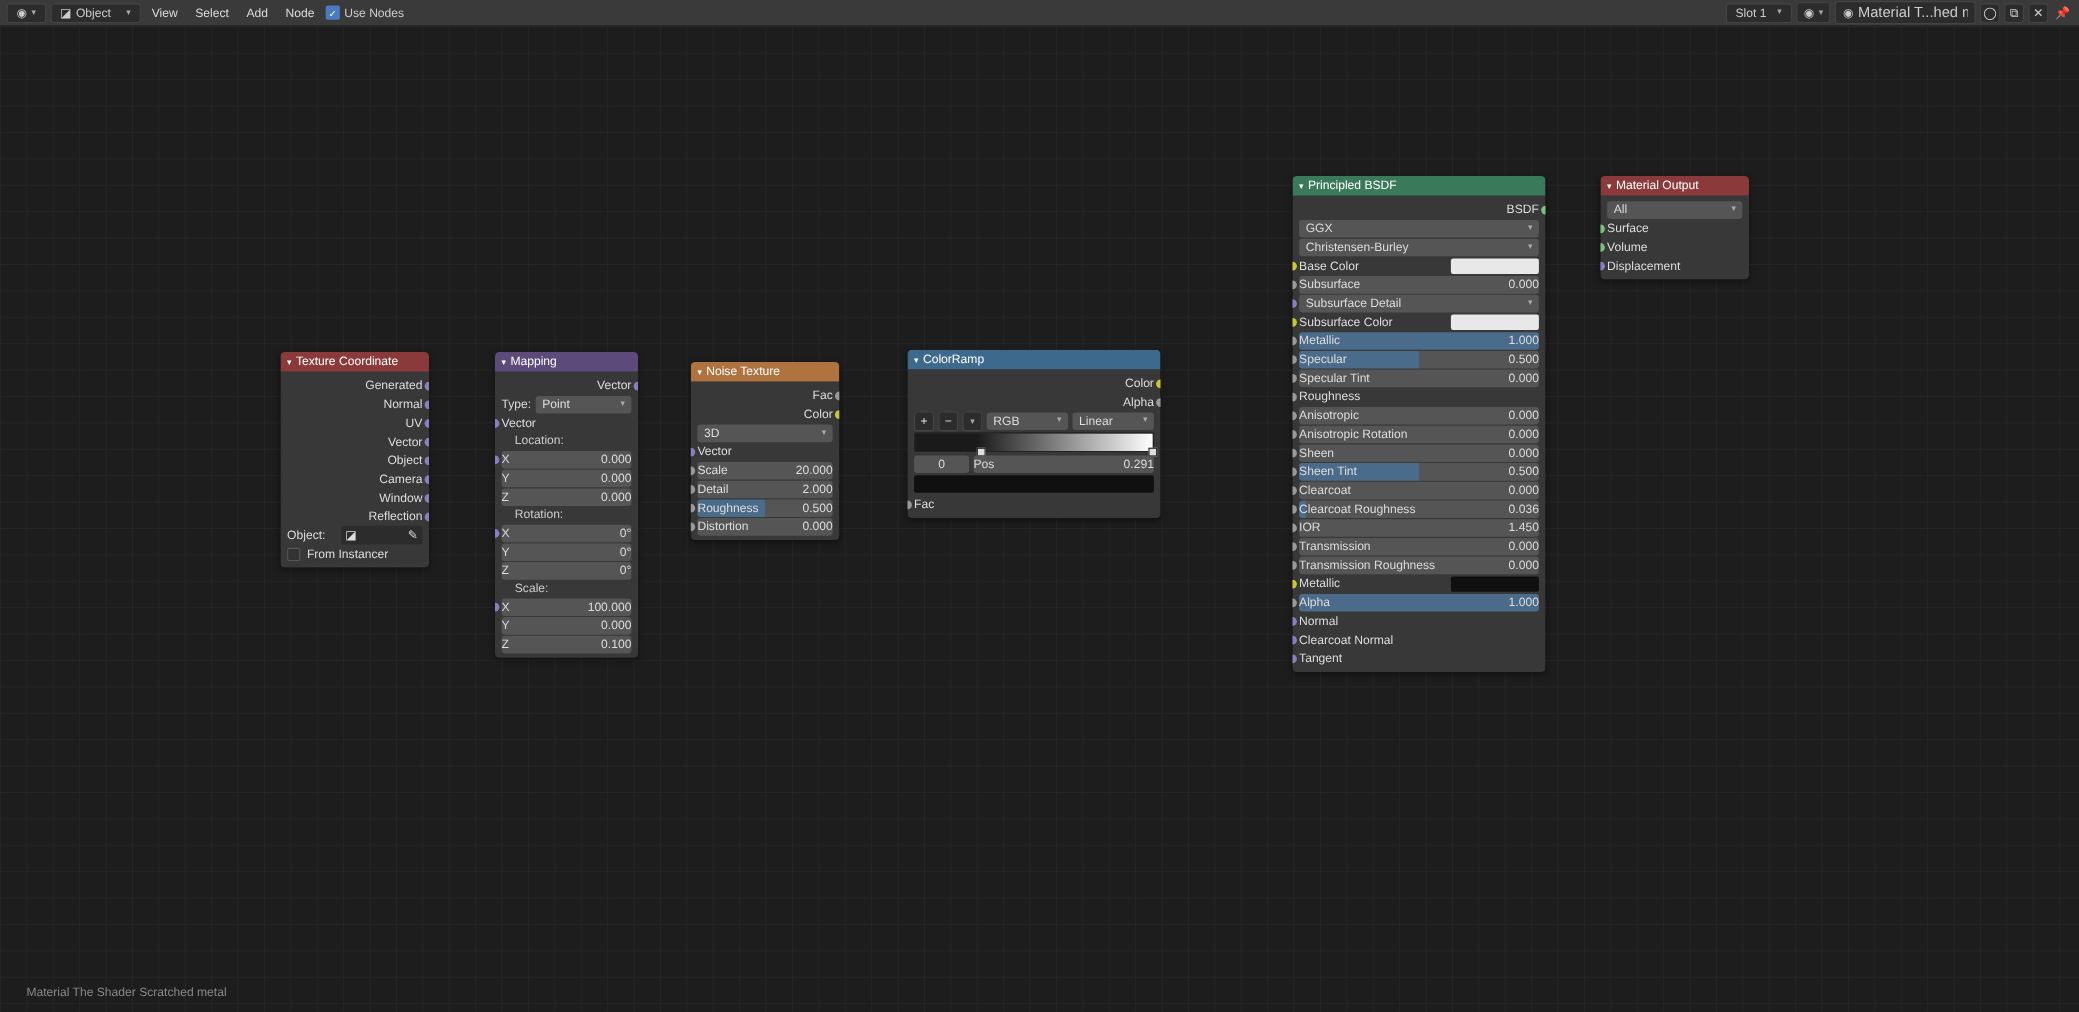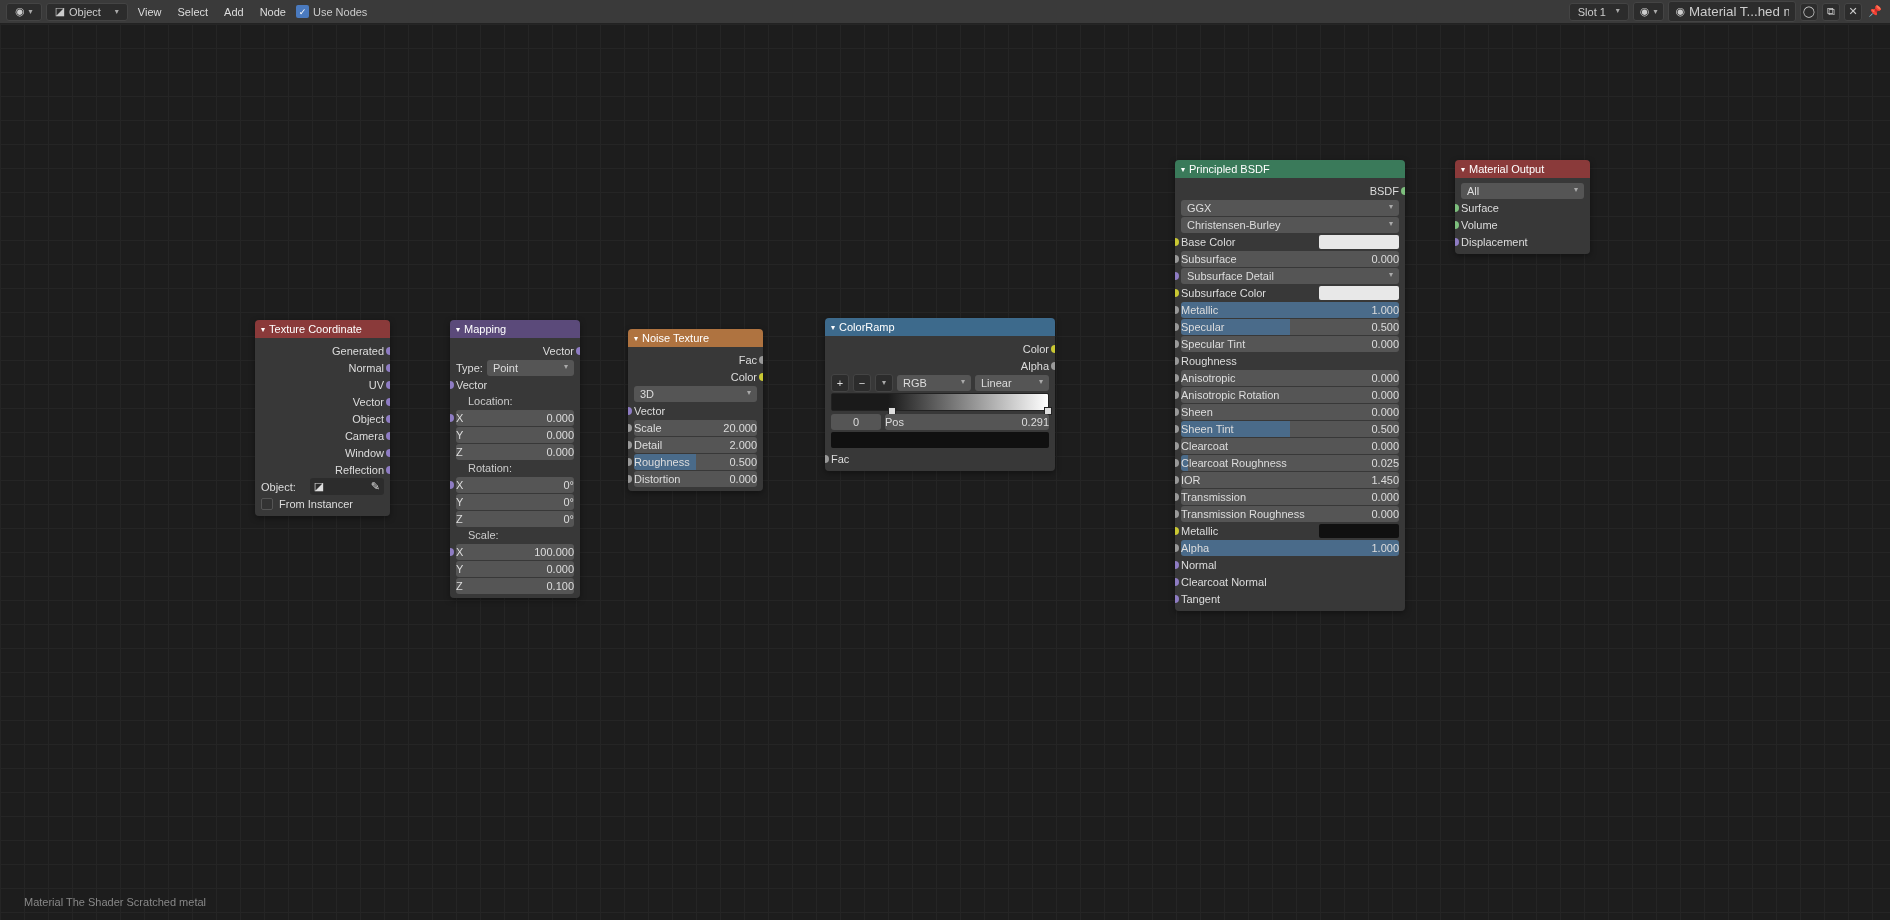--- a/index.html
+++ b/index.html
@@ -425,21 +425,21 @@
         <span class="sock sock-l sock-gray"></span>
         <div class="slider">
           <span>Clearcoat</span>
           <span>0.000</span>
         </div>
       </div>
       <div class="row">
         <span class="sock sock-l sock-gray"></span>
         <div class="slider" style="background: linear-gradient(90deg, rgb(74, 107, 138) 3%, rgb(85, 85, 85) 3%);">
           <span>Clearcoat Roughness</span>
-          <span>0.025</span>
+          <span>0.036</span>
         </div>
       </div>
       <div class="row">
         <span class="sock sock-l sock-gray"></span>
         <div class="slider">
           <span>IOR</span>
           <span>1.450</span>
         </div>
       </div>
       <div class="row">

